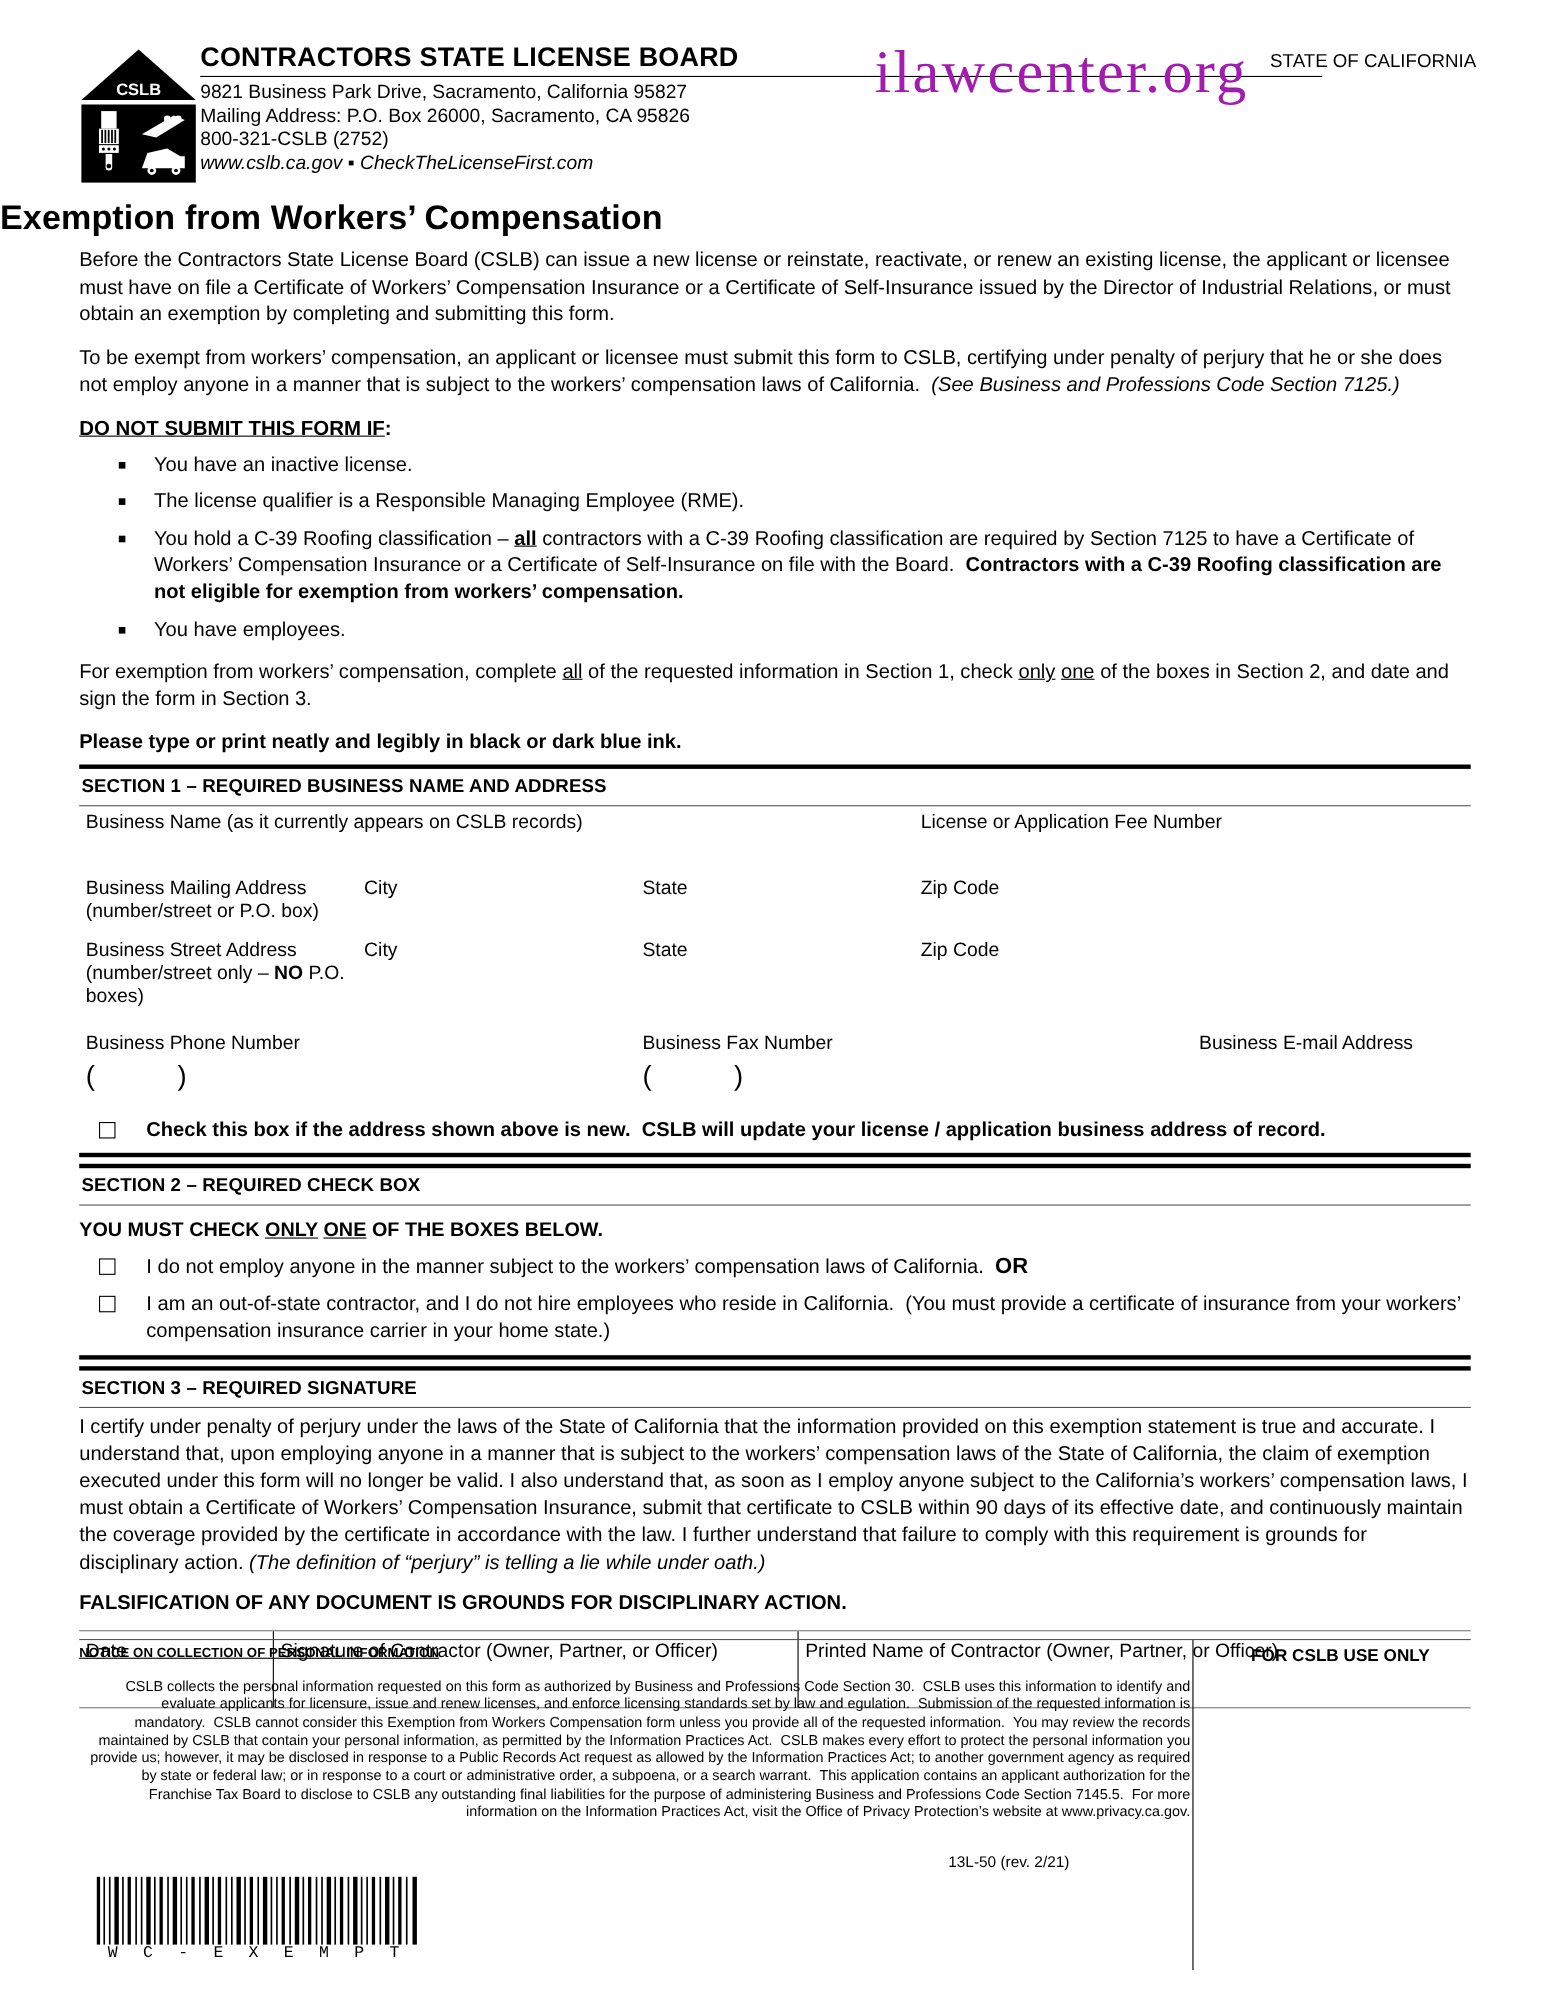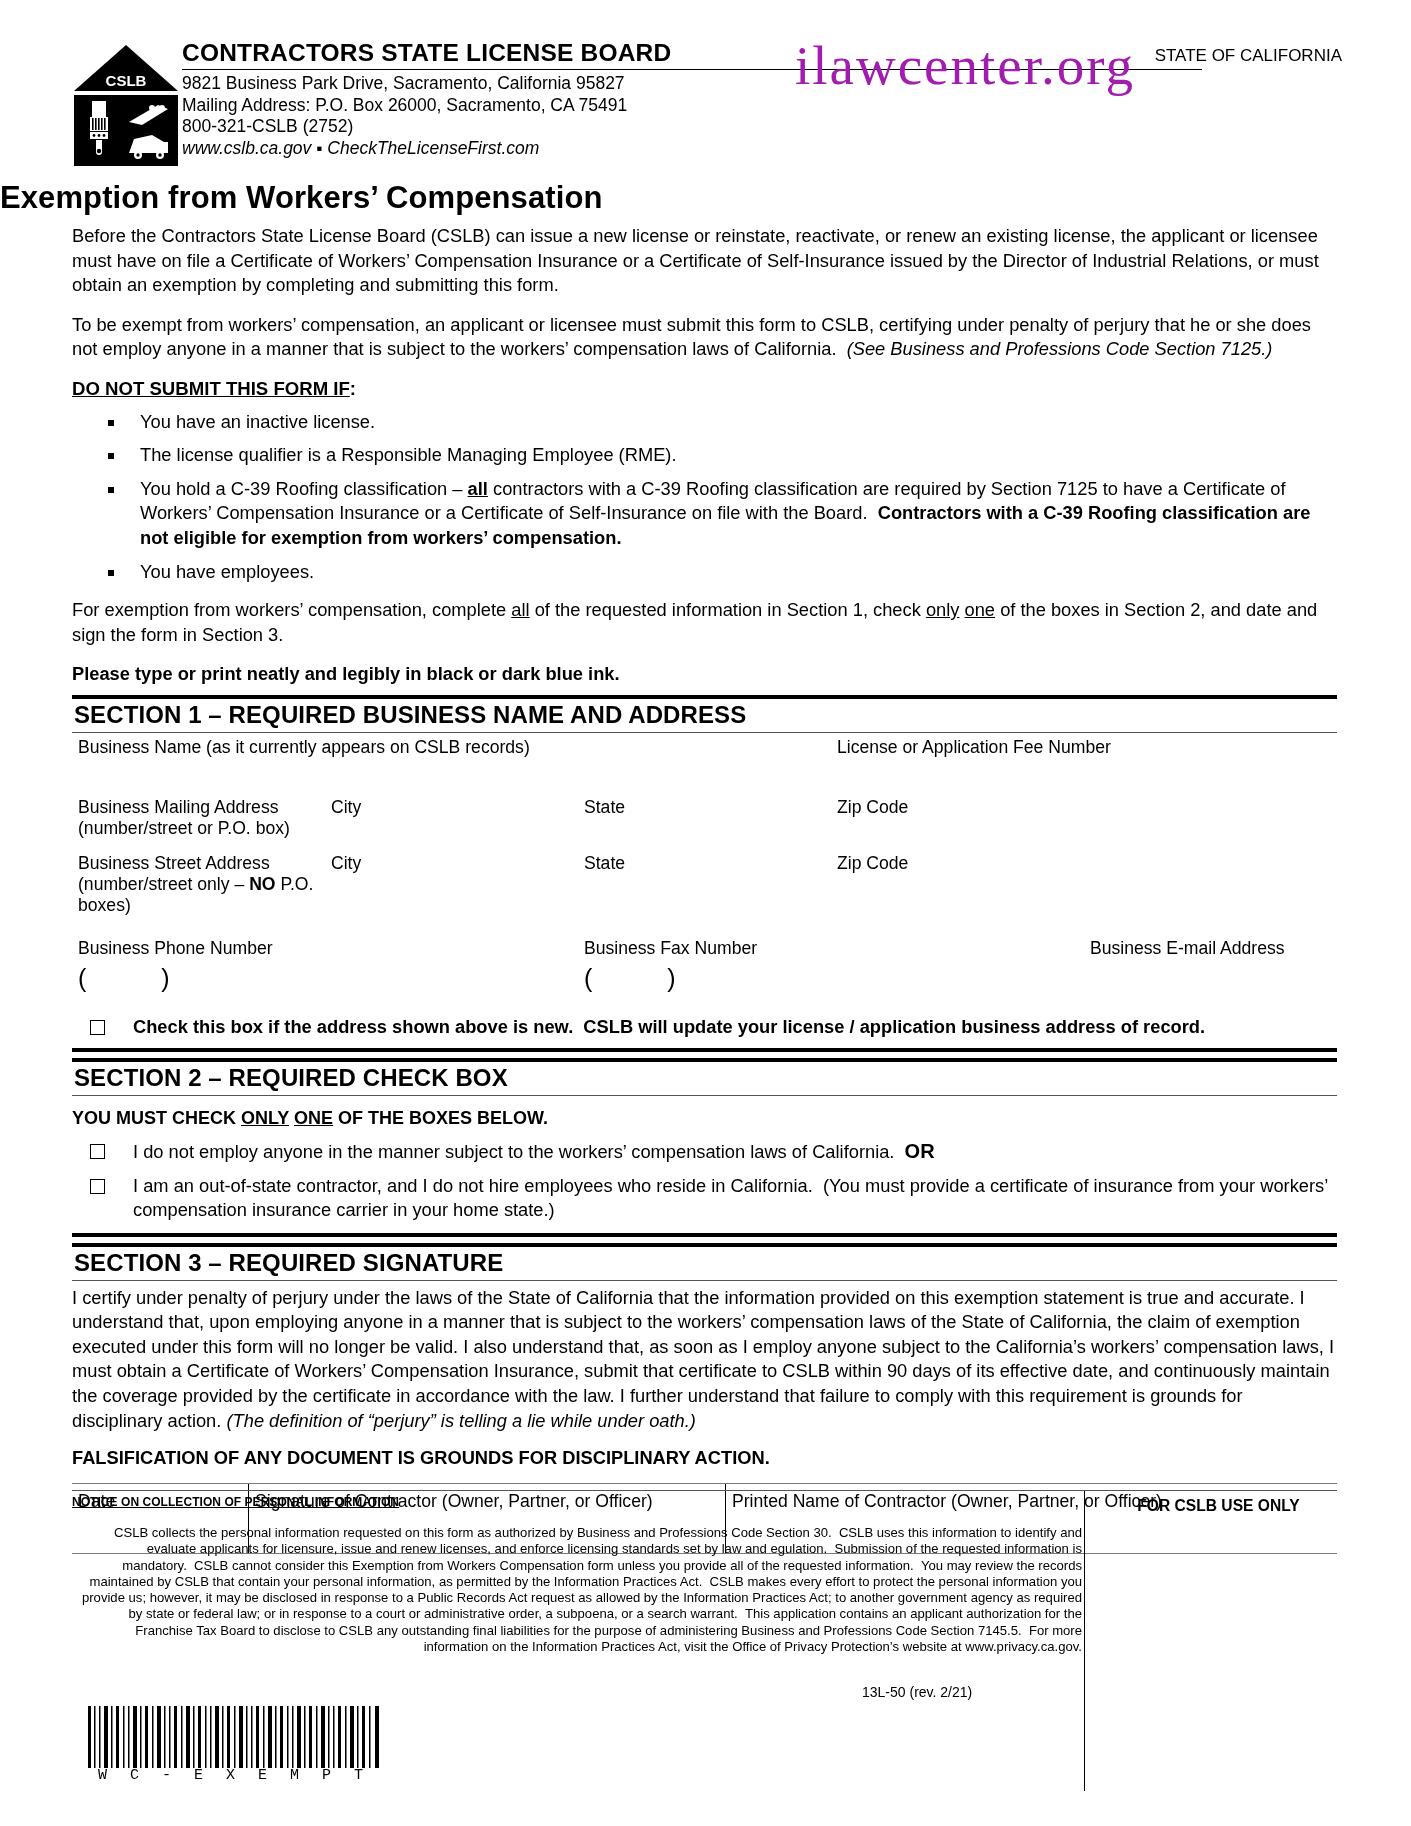--- a/index.html
+++ b/index.html
@@ -153,21 +153,21 @@
   .sec-wrap { margin-top: 6px; }
   .rule-heavy {
     border-top: 4px solid #000;
     height: 0;
   }
   .rule-thin {
     border-top: 1.3px solid #555;
     height: 0;
   }
   .sec-title {
-    font-size: 24px;
+    font-size: 17px;
     font-weight: bold;
     padding: 4px 2px 4px 2px;
     letter-spacing: .1px;
   }
 
   
   .form-tbl {
     width: 100%;
     border-collapse: collapse;
     table-layout: fixed;
@@ -355,21 +355,21 @@
           <circle cx="66" cy="112" r="1.7" fill="#000"></circle>
           <circle cx="88" cy="112" r="4" fill="#fff"></circle>
           <circle cx="88" cy="112" r="1.7" fill="#000"></circle>
         </svg>
       </div>
 
       <div class="hdr-text">
         <div class="org-name">CONTRACTORS STATE LICENSE BOARD</div>
         <div class="hdr-rule"></div>
         <div class="addr-line">9821 Business Park Drive, Sacramento, California 95827</div>
-        <div class="addr-line">Mailing Address: P.O. Box 26000, Sacramento, CA 75491</div>
+        <div class="addr-line">Mailing Address: P.O. Box 26000, Sacramento, CA 95826</div>
         <div class="addr-line">800-321-CSLB (2752)</div>
         <div class="addr-line ital">www.cslb.ca.gov ▪ CheckTheLicenseFirst.com</div>
       </div>
 
       <div class="state-of-ca">STATE OF CALIFORNIA</div>
     </div>
 
     <div class="doc-title">Exemption from Workers’ Compensation</div>
 
     <div class="content">

